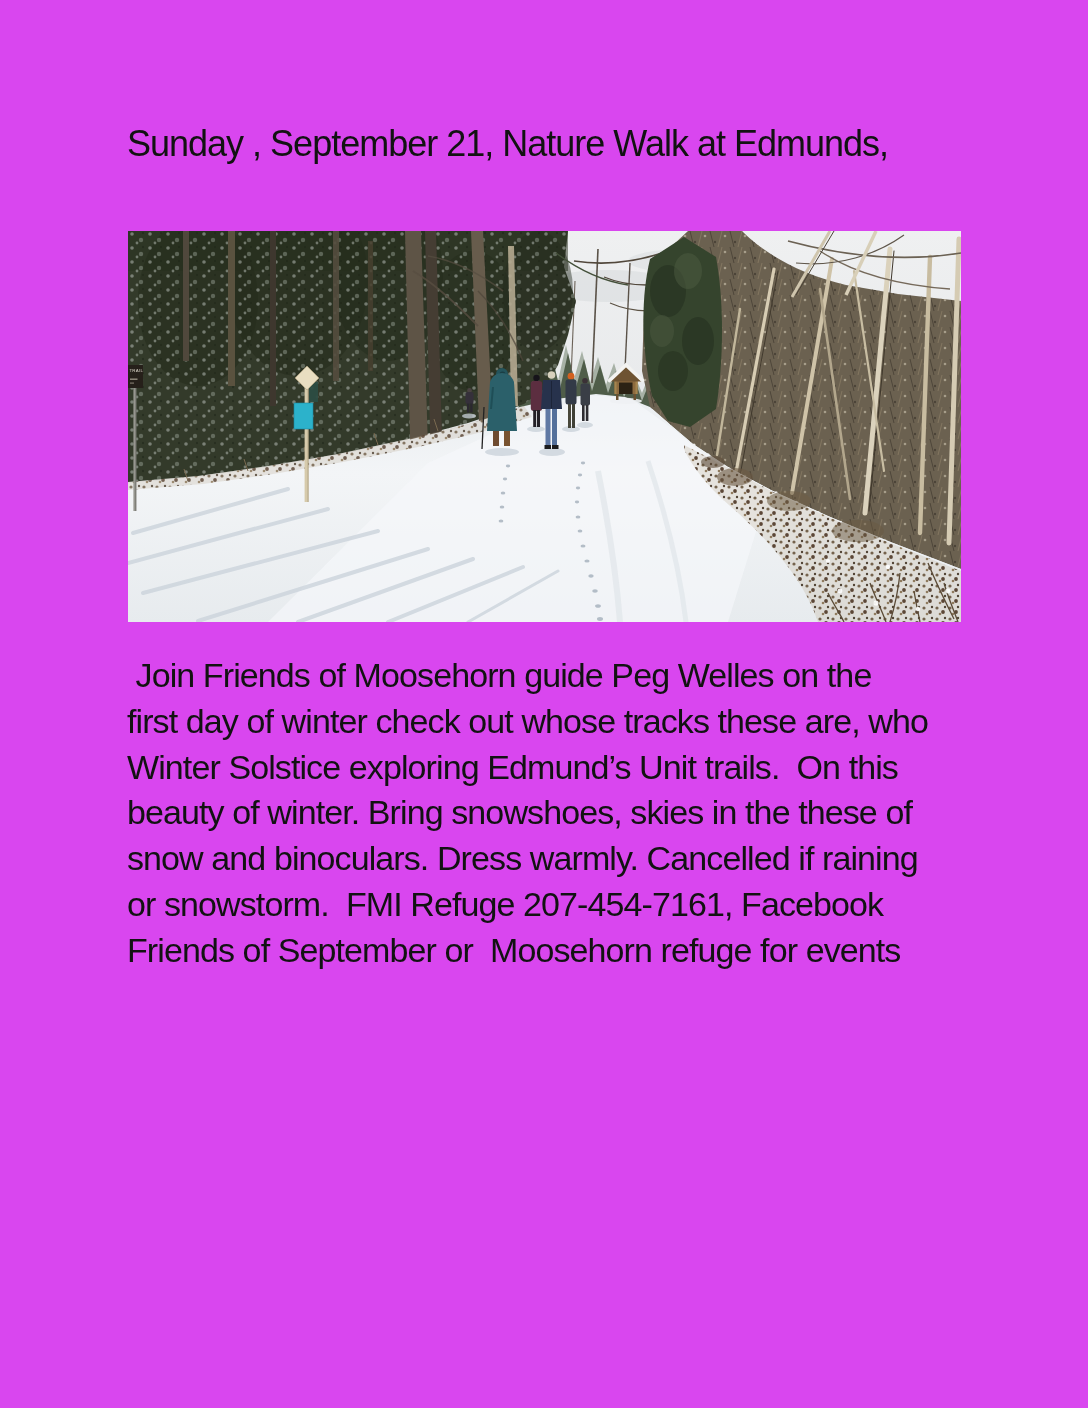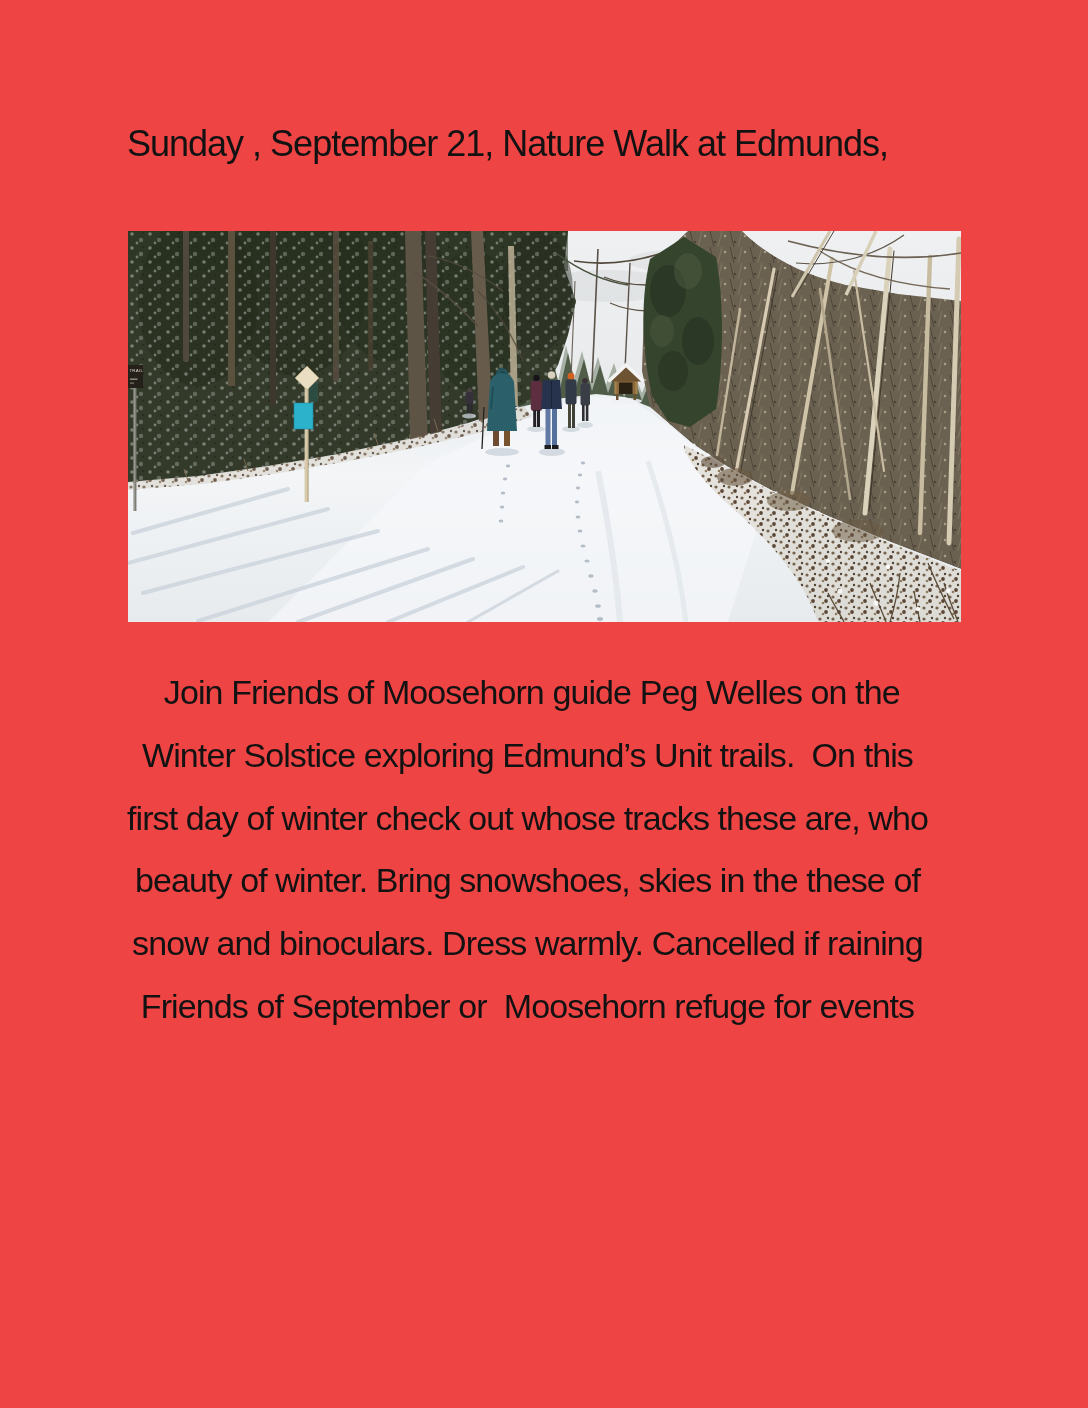--- a/index.html
+++ b/index.html
@@ -1,24 +1,24 @@
 <!DOCTYPE html>
 <html><head>
 <meta charset="utf-8">
 <style>
   html,body{margin:0;padding:0;background:#ffffff;}
   body{width:1088px;height:1408px;position:relative;overflow:hidden;
        font-family:"Liberation Sans","DejaVu Sans",sans-serif;color:#121212;}
-  .page{position:absolute;inset:0;background:#ef4444;text-align:center;}
+  .page{position:absolute;inset:0;background:#d946ef;}
   .heading{position:absolute;left:127px;top:121px;font-size:36px;line-height:45px;letter-spacing:-1px;}
   .heading .hline{white-space:pre-wrap;}
   .photo-wrap{position:absolute;left:128px;top:231px;width:833px;height:391px;}
   .photo-wrap svg{display:block;width:833px;height:391px;}
   .bodytext{position:absolute;left:127px;top:653px;font-size:34px;line-height:45.8px;letter-spacing:-0.9px;}
-  .bodytext .bline{white-space:pre-wrap;margin-top:17px;}
+  .bodytext .bline{white-space:pre-wrap;}
 </style>
 </head>
 <body>
 
 <div class="page">
 
   <div class="heading">
     <div class="hline">Sunday , September 21, Nature Walk at Edmunds,</div>
   </div>
 
@@ -299,20 +299,21 @@
         <circle cx="5" cy="2.8" r="2.8" fill="#3b3136"></circle>
         <rect x="0.5" y="5.5" width="9.5" height="22" rx="2" fill="#3a3e46"></rect>
         <rect x="2" y="27" width="2.6" height="16" fill="#2e2d31"></rect>
         <rect x="5.8" y="27" width="2.6" height="16" fill="#2e2d31"></rect>
       </g>
     </svg>
   </div>
 
   <div class="bodytext">
     <div class="bline"> Join Friends of Moosehorn guide Peg Welles on the</div>
+    <div class="bline">first day of winter check out whose tracks these are, who</div>
     <div class="bline">Winter Solstice exploring Edmund’s Unit trails.  On this</div>
-    <div class="bline">first day of winter check out whose tracks these are, who</div>
     <div class="bline">beauty of winter. Bring snowshoes, skies in the these of</div>
     <div class="bline">snow and binoculars. Dress warmly. Cancelled if raining</div>
+    <div class="bline">or snowstorm.  FMI Refuge 207-454-7161, Facebook</div>
     <div class="bline">Friends of September or  Moosehorn refuge for events</div>
   </div>
 
 </div>
 
 </body></html>

